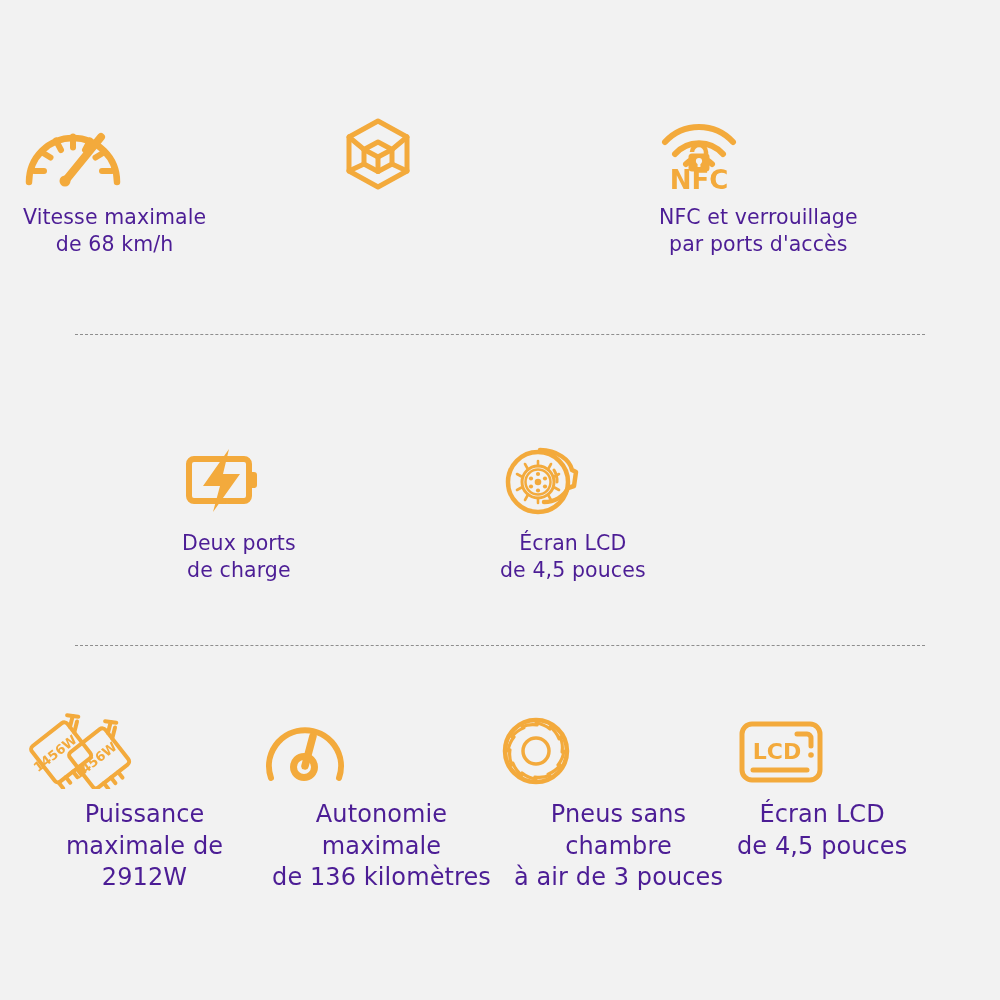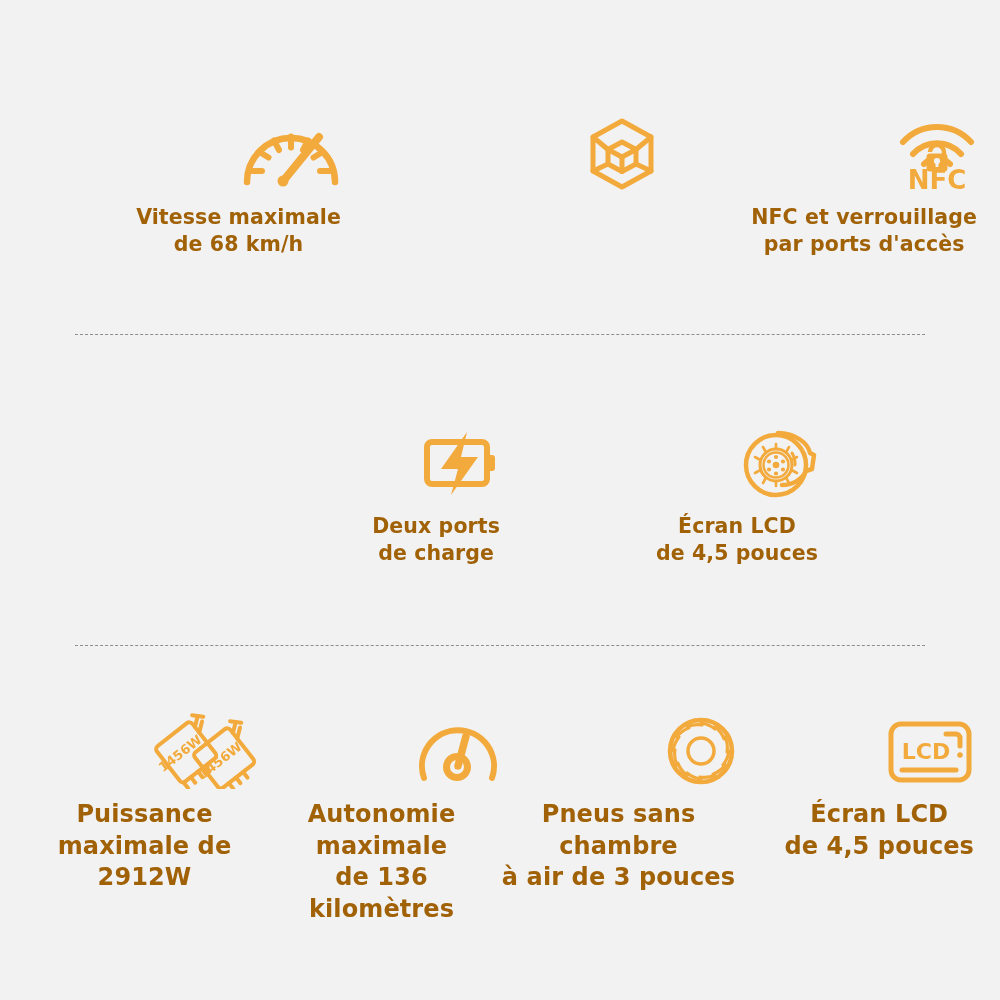--- a/index.html
+++ b/index.html
@@ -26,27 +26,27 @@
   
   .feature-row {
     display: flex;
     width: 1000px;
     position: absolute;
     left: 0;
     justify-content: center;
     align-items: flex-start;
   }
   #row-1 { top: 118px; }
-  #row-2 { top: 427px; }
+  #row-2 { top: 444px; }
   #row-3 { top: 715px; }
 
   .feature-cell {
     display: flex;
     flex-direction: column;
-    align-items: flex-end;
+    align-items: flex-start;
     box-sizing: border-box;
   }
 
   
   #row-1 .feature-cell { width: 318px; }
   
   #row-2 .feature-cell { width: 318px; }
   
   #row-3 .feature-cell { width: 237px; }
 
@@ -57,23 +57,23 @@
     justify-content: center;
     margin-bottom: 14px;
   }
   #row-3 .icon-box { margin-bottom: 12px; }
 
   .feature-label {
     text-align: center;
     font-size: 20.5px;
     line-height: 1.32;
     letter-spacing: 0.1px;
-    color: #a16207;
+    color: #4c1d95;
     white-space: pre-line;
-    font-weight: 700;
+    font-weight: 400;
   }
   #row-3 .feature-label { font-size: 24px; }
 
   
   .divider {
     position: absolute;
     left: 75px;
     width: 850px;
     height: 0;
     border-top: 1.6px dashed #8e8e8e;

